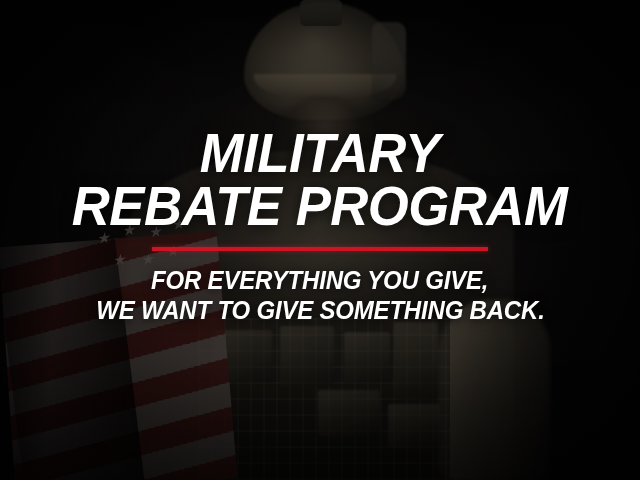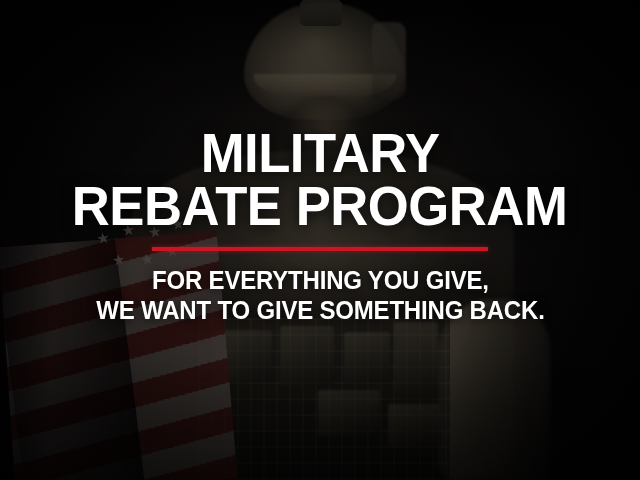--- a/index.html
+++ b/index.html
@@ -9,20 +9,21 @@
   }
 
   .stage {
     position: relative;
     width: 640px;
     height: 480px;
     overflow: hidden;
     background: #060506;
     font-family: "Liberation Sans", sans-serif;
     user-select: none;
+    font-style: italic;
   }
 
   
 
   .photo {
     position: absolute;
     inset: 0;
     overflow: hidden;
     background:
       radial-gradient(ellipse 58% 70% at 50% 46%,

